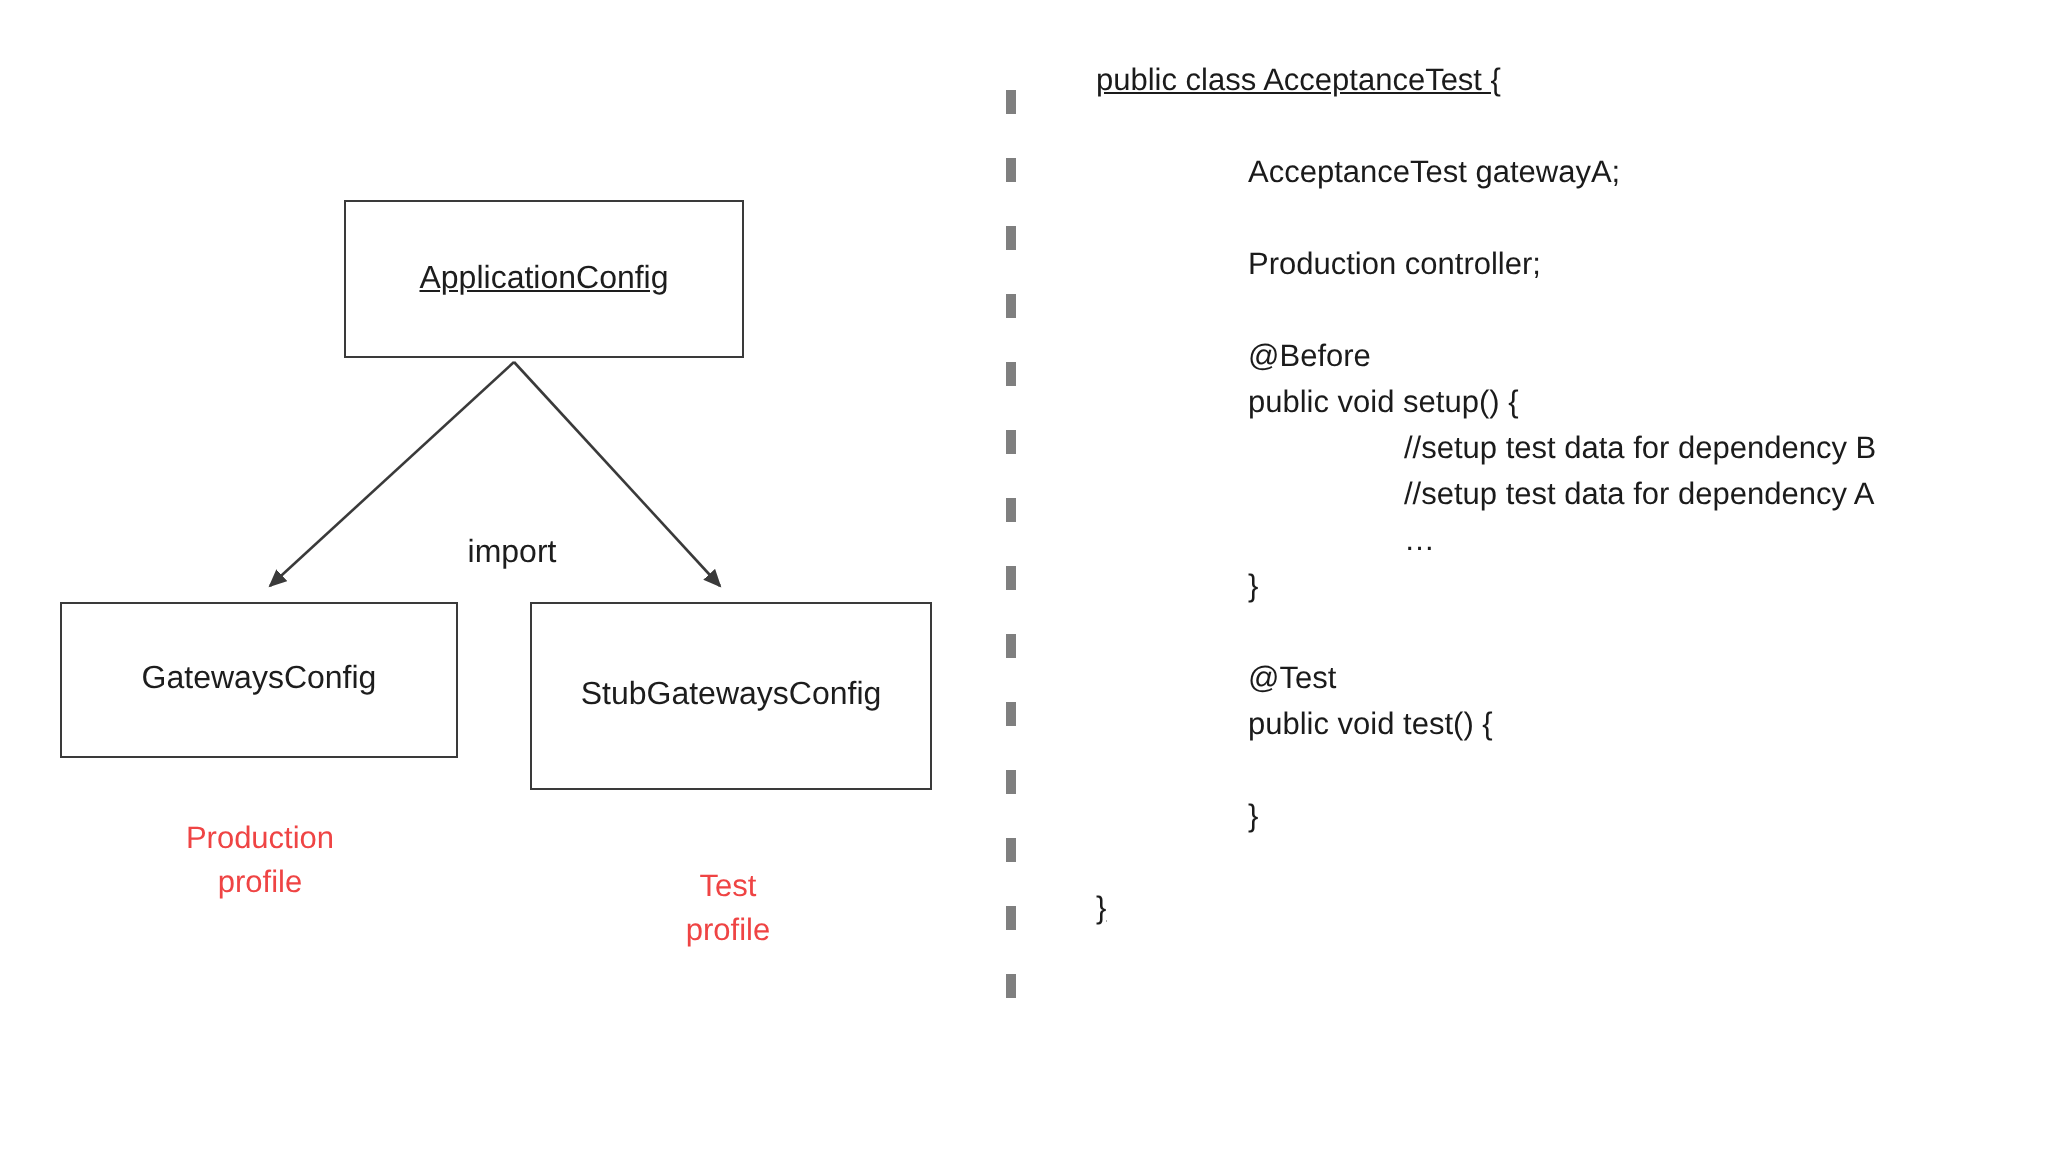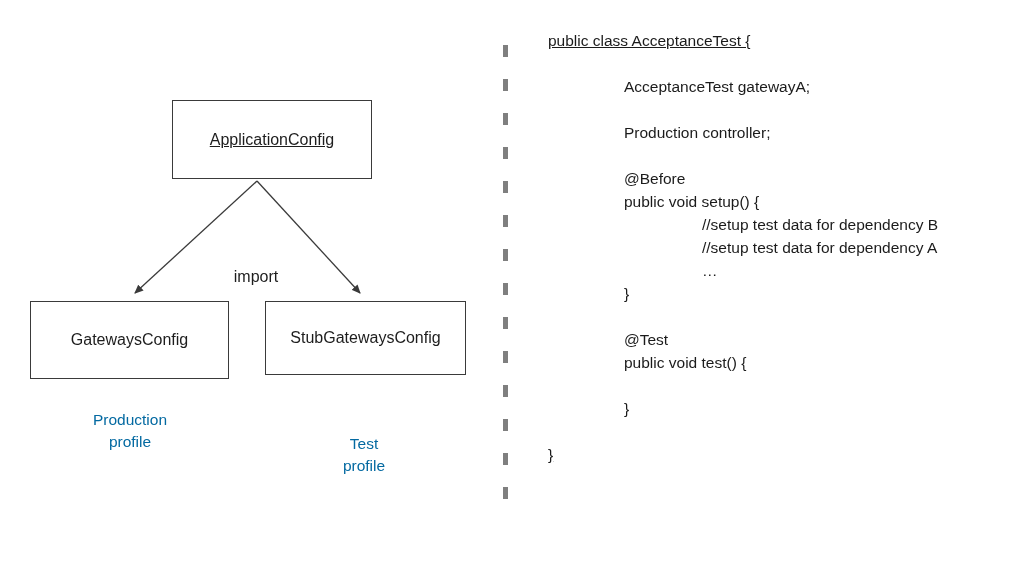--- a/index.html
+++ b/index.html
@@ -25,21 +25,21 @@
     border: 1.5px solid #3a3a3a;
     background: #ffffff;
     display: flex;
     align-items: center;
     justify-content: center;
     font-size: 16px;
     color: #1d1d1d;
   }
   .node-application { left: 172px; top: 100px; width: 200px; height: 79px; text-decoration: underline; }
   .node-gateways    { left: 30px;  top: 301px; width: 199px; height: 78px; }
-  .node-stub        { left: 265px; top: 301px; width: 201px; height: 74px; }
+  .node-stub        { left: 265px; top: 301px; width: 201px; height: 94px; }
   .arrows-svg {
     position: absolute;
     left: 0; top: 0;
     width: 510px; height: 576px;
     pointer-events: none;
   }
   .edge-label {
     position: absolute;
     left: 256px; top: 245px;
     transform: translate(-50%, -50%);
@@ -49,21 +49,21 @@
     margin-top: 32px;
   }
   .caption {
     position: absolute;
     top: 409px;
     transform: translateX(-50%);
     font-size: 15.5px;
     line-height: 22px;
     text-align: center;
     white-space: pre-line;
-    color: #0369a1;
+    color: #ef4444;
   }
   .caption-production { left: 130px; }
   .caption-test       { left: 364px; margin-top: 24px; }
   
   .divider {
     position: absolute;
     left: 503px; top: 45px;
     width: 5px; height: 466px;
     background: repeating-linear-gradient(
       180deg,

